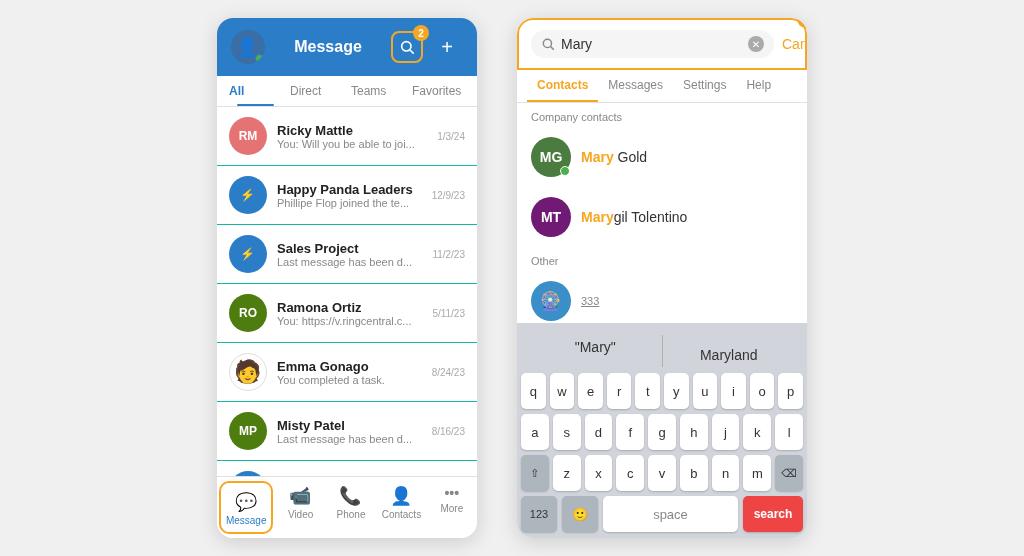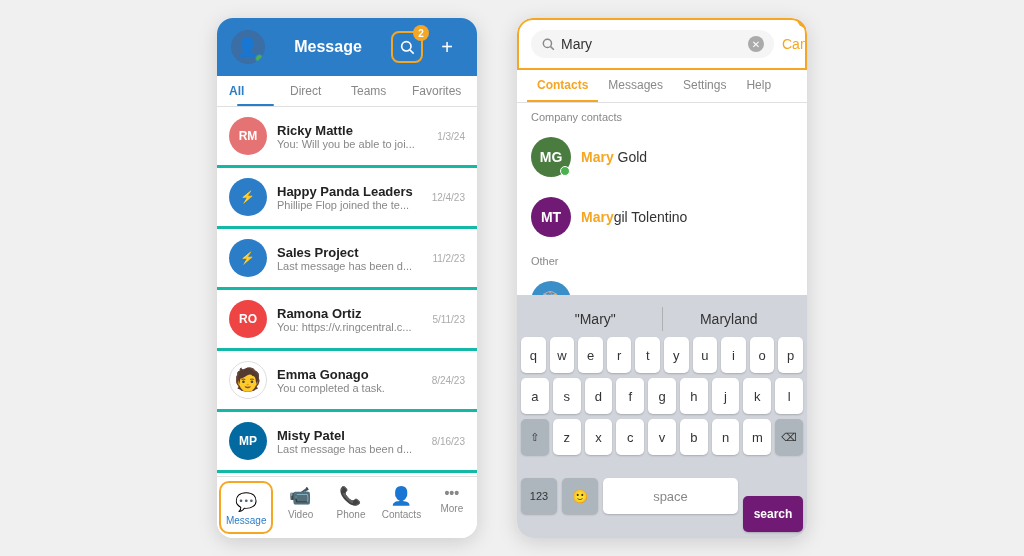--- a/index.html
+++ b/index.html
@@ -149,21 +149,21 @@
     .messages-list {
       flex: 1;
       overflow-y: auto;
     }
 
     .msg-item {
       display: flex;
       align-items: center;
       padding: 10px 12px;
       gap: 10px;
-      border-bottom: 3px solid #14b8a6;
+      border-bottom: 1px solid #14b8a6;
       cursor: pointer;
     }
 
     .msg-avatar {
       width: 38px;
       height: 38px;
       border-radius: 50%;
       display: flex;
       align-items: center;
       justify-content: center;
@@ -381,20 +381,21 @@
       text-align: center;
       font-size: 14px;
       color: #333;
       padding: 4px;
       border-right: 1px solid #b0b0b0;
       cursor: pointer;
     }
 
     .suggestion:last-child {
       border-right: none;
+      margin-top: 8px;
     }
 
     .kb-row {
       display: flex;
       justify-content: center;
       gap: 4px;
       margin-bottom: 5px;
     }
 
     .kb-key {
@@ -447,24 +448,23 @@
     }
 
     .kb-key.space {
       flex: 1;
       max-width: none;
       background: #fff;
     }
 
     .kb-key.search-key {
       max-width: 60px;
-      background: #701a75;
+      background: #ef4444;
       color: #fff;
       font-weight: 600;
-      margin-top: 36px;
     }
   </style>
 </head>
 <body>
 
 <div class="left-panel">
 
   <div class="msg-header">
     <div class="avatar-circle profile">
       <span style="font-size:18px;">👤</span>
@@ -500,48 +500,48 @@
         <div class="msg-preview">You: Will you be able to joi...</div>
       </div>
       <div class="msg-date">1/3/24</div>
     </div>
     <div class="msg-item">
       <div class="msg-avatar" style="background:#2b7dc8;">⚡</div>
       <div class="msg-content">
         <div class="msg-name">Happy Panda Leaders</div>
         <div class="msg-preview">Phillipe Flop joined the te...</div>
       </div>
-      <div class="msg-date">12/4/23</div>
+      <div class="msg-date">12/9/23</div>
     </div>
     <div class="msg-item">
       <div class="msg-avatar" style="background:#2b7dc8;">⚡</div>
       <div class="msg-content">
         <div class="msg-name">Sales Project</div>
         <div class="msg-preview">Last message has been d...</div>
       </div>
       <div class="msg-date">11/2/23</div>
     </div>
     <div class="msg-item">
-      <div class="msg-avatar" style="background:#ef4444;">RO</div>
+      <div class="msg-avatar" style="background:#4d7c0f;">RO</div>
       <div class="msg-content">
         <div class="msg-name">Ramona Ortiz</div>
         <div class="msg-preview">You: https://v.ringcentral.c...</div>
       </div>
       <div class="msg-date">5/11/23</div>
     </div>
     <div class="msg-item">
       <div class="msg-avatar" style="background:#fff;border:1px solid #ddd;font-size:22px;">🧑</div>
       <div class="msg-content">
         <div class="msg-name">Emma Gonago</div>
         <div class="msg-preview">You completed a task.</div>
       </div>
       <div class="msg-date">8/24/23</div>
     </div>
     <div class="msg-item">
-      <div class="msg-avatar" style="background:#0369a1;">MP</div>
+      <div class="msg-avatar" style="background:#4d7c0f;">MP</div>
       <div class="msg-content">
         <div class="msg-name">Misty Patel</div>
         <div class="msg-preview">Last message has been d...</div>
       </div>
       <div class="msg-date">8/16/23</div>
     </div>
     <div class="msg-item">
       <div class="msg-avatar" style="background:#2b7dc8;">⚡</div>
 
     </div>

